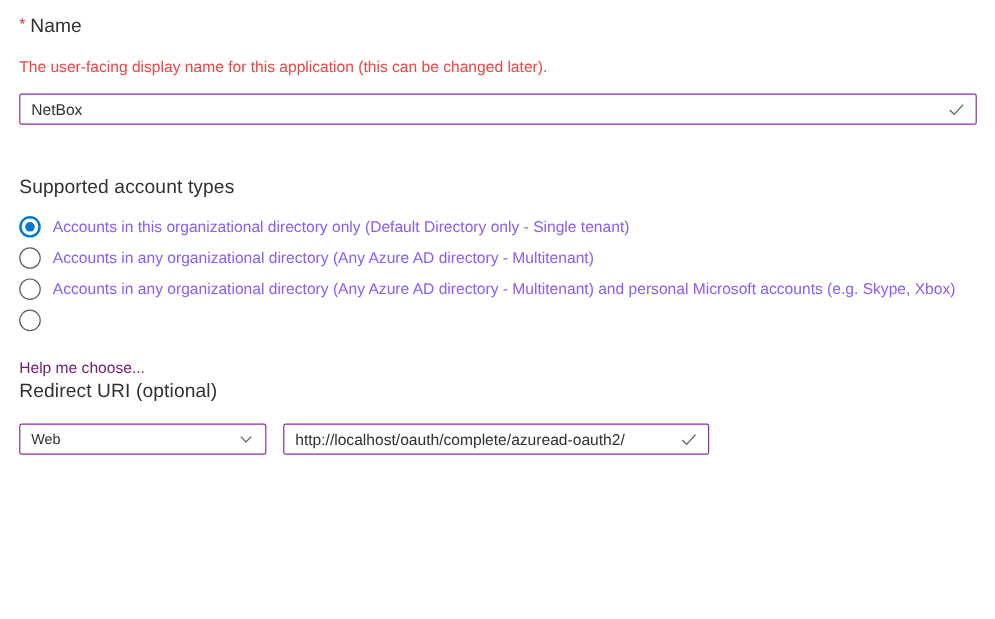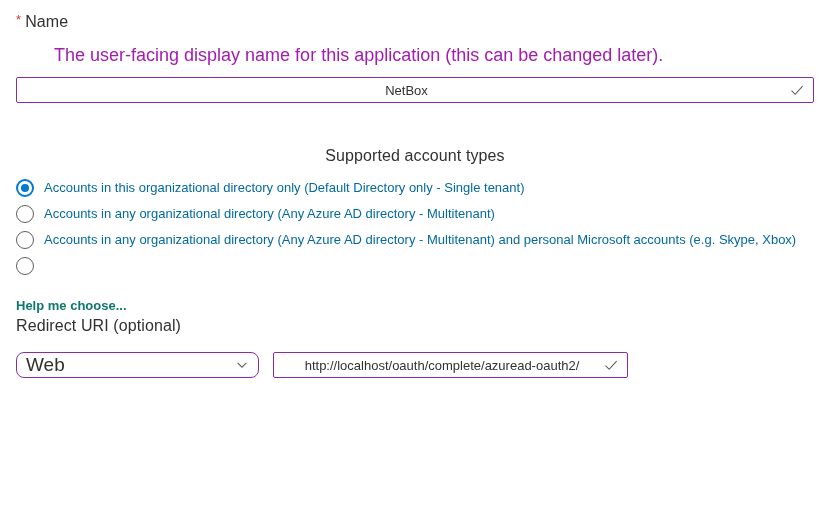--- a/index.html
+++ b/index.html
@@ -19,24 +19,23 @@
     color: #323130;
     letter-spacing: 0.1px;
   }
   .required-marker {
     color: #d13438;
     font-size: 13px;
     vertical-align: 3px;
     margin-right: 4px;
   }
   .help-text {
-    font-size: 18px;
+    font-size: 13px;
     line-height: 18px;
-    color: #a21caf;
-    margin-left: 38px;
+    color: #ef4444;
   }
 
   
   .name-title-row { margin-top: 0; }
   .name-desc { margin-top: 13px; }
   .text-field {
     position: relative;
     margin-top: 13px;
     height: 26px;
     border: 1px solid #8A2DA5;
@@ -48,33 +47,32 @@
   .text-field input {
     flex: 1;
     border: none;
     outline: none;
     background: transparent;
     font-family: "Liberation Sans", "DejaVu Sans", sans-serif;
     font-size: 13px;
     color: #323130;
     padding: 0 26px 0 9px;
     height: 100%;
-    text-align: center;
   }
   .field-check {
     position: absolute;
     right: 8px;
     top: 50%;
     transform: translateY(-50%);
     display: flex;
     pointer-events: none;
   }
 
   
-  .accounts-title { margin-top: 42px; text-align: center; }
+  .accounts-title { margin-top: 42px; }
   .accounts-question { margin-top: 16px; }
   .radio-group { margin-top: 8px; }
   .radio-row {
     display: flex;
     align-items: center;
     height: 26px;
     cursor: pointer;
   }
   .radio-circle {
     width: 18px; height: 18px;
@@ -90,54 +88,53 @@
     position: absolute;
     left: 50%; top: 50%;
     width: 8px; height: 8px;
     border-radius: 50%;
     background: #0078d4;
     transform: translate(-50%, -50%);
   }
   .radio-label {
     font-size: 13px;
     line-height: 18px;
-    color: #0369a1;
+    color: #8b5cf6;
     margin-left: 10px;
     white-space: nowrap;
   }
   .help-link {
     display: inline-block;
     margin-top: 18px;
     font-size: 13px;
     line-height: 18px;
-    color: #0f766e;
+    color: #701a75;
     text-decoration: none;
     cursor: pointer;
-    font-weight: bold;
   }
 
   
   .redirect-title { }
   .redirect-desc { margin-top: 12px; max-width: 800px; }
   .redirect-row {
     margin-top: 15px;
     display: flex;
     align-items: center;
   }
   .platform-select {
     position: relative;
-    width: 243px;
+    width: 206px;
     height: 26px;
     border: 1px solid #8A2DA5;
-    border-radius: 8px;
+    border-radius: 2px;
     background: #fff;
     display: flex;
     align-items: center;
     padding: 0 28px 0 9px;
-    font-size: 19px;
+    font-size: 12px;
     color: #323130;
     cursor: pointer;
   }
   .select-chevron {
     position: absolute;
     right: 9px;
     top: 50%;
     transform: translateY(-50%);
     display: flex;
     pointer-events: none;

